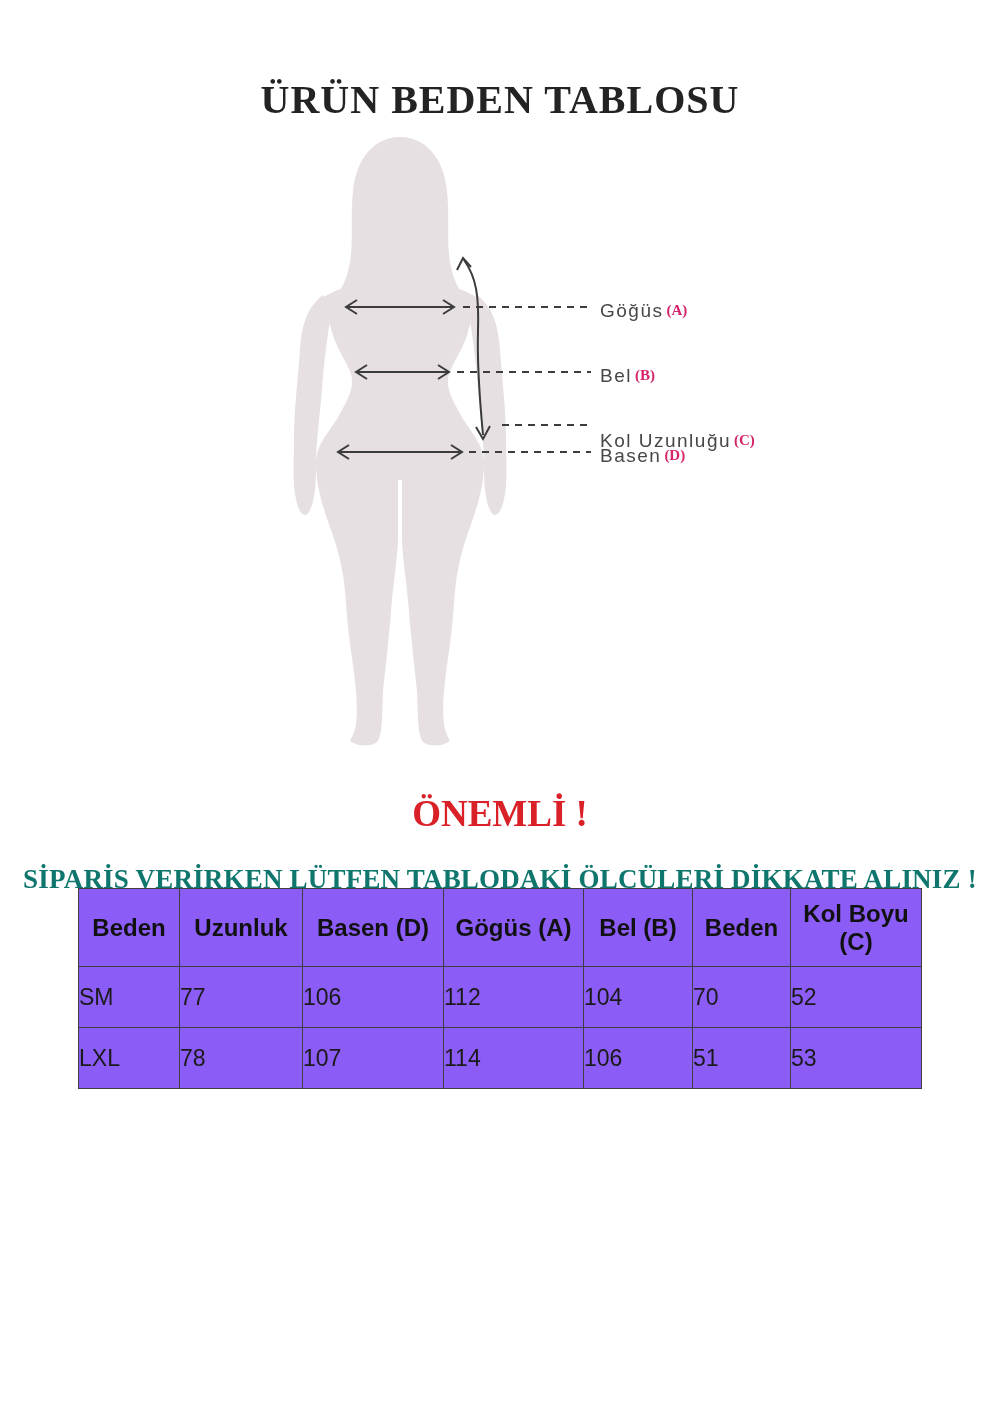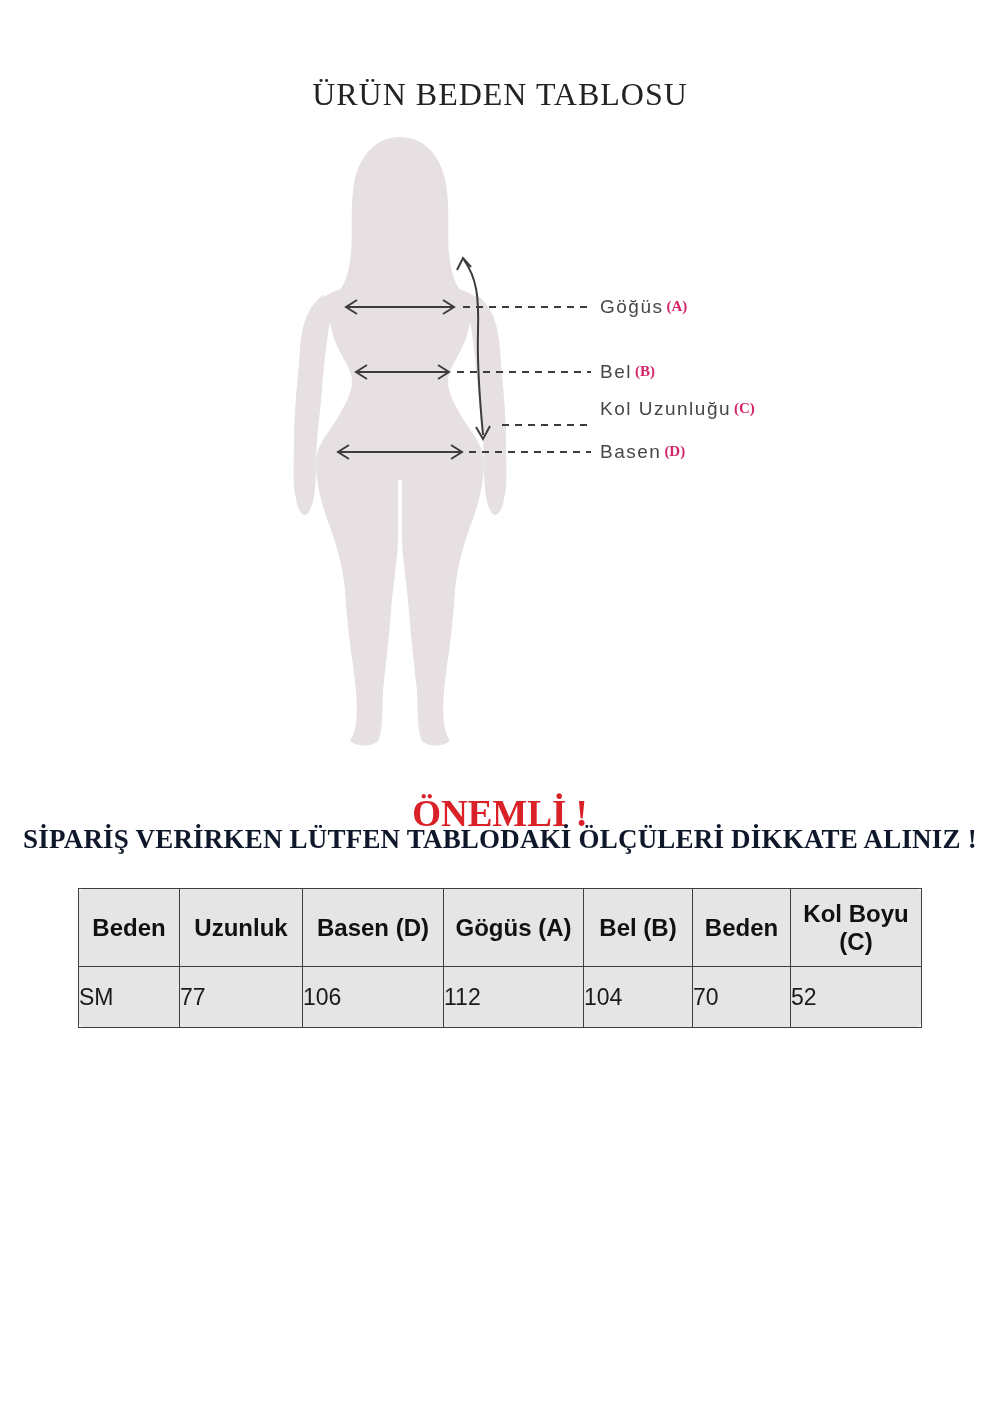--- a/index.html
+++ b/index.html
@@ -12,85 +12,84 @@
     background:#ffffff;
     font-family:"Liberation Sans", sans-serif;
     overflow:hidden;
   }
   .page-title {
     position:absolute;
     top:76px; left:0;
     width:100%;
     text-align:center;
     font-family:"Liberation Serif", serif;
-    font-size:32px;
-    font-weight:400;
+    font-size:40px;
+    font-weight:700;
     letter-spacing:1px;
     color:#232323;
   }
   .figure-wrap {
     position:absolute;
     left:250px; top:133px;
     width:460px; height:632px;
   }
   .figure-wrap svg { position:absolute; left:0; top:0; }
   .measure-label {
     position:absolute;
     left:350px;
     height:24px;
-    line-height:24px;
+    line-height:32px;
     font-size:19px;
     letter-spacing:1.5px;
     color:#47474a;
     white-space:nowrap;
   }
   .measure-label .marker {
     font-family:"Liberation Serif", serif;
     font-weight:700;
     font-size:15px;
     letter-spacing:0;
     margin-left:3px;
     position:relative;
     top:-2px;
     color:#d6246b;
   }
   .lbl-gogus { top:162px; }
   .lbl-bel   { top:227px; }
-  .lbl-kol   { top:264px; }
+  .lbl-kol   { top:292px; }
   .lbl-basen { top:307px; }
   .notice-heading {
     position:absolute;
     top:792px; left:0;
     width:100%;
     text-align:center;
     font-family:"Liberation Serif", serif;
     font-size:37px;
     font-weight:700;
     color:#da2128;
   }
   .notice-warning {
     position:absolute;
-    top:824px; left:0;
+    top:864px; left:0;
     width:100%;
     text-align:center;
     font-family:"Liberation Serif", serif;
     font-size:27px;
     font-weight:700;
     letter-spacing:0.2px;
-    color:#0f172a;
+    color:#0f766e;
     white-space:nowrap;
   }
   table.size-table {
     position:absolute;
     left:78px; top:888px;
     width:843px;
     border-collapse:collapse;
     table-layout:fixed;
-    background:#e5e5e5;
-    border-radius:8px;
+    background:#8b5cf6;
   }
   table.size-table, table.size-table td, table.size-table th {
     border:1.5px solid #3f3f3f;
   }
   table.size-table th {
     height:78px;
     font-size:24px;
     font-weight:700;
     color:#111111;
     text-align:center;
@@ -231,16 +230,25 @@
     <tbody>
       <tr>
         <td>SM</td>
         <td>77</td>
         <td>106</td>
         <td>112</td>
         <td>104</td>
         <td>70</td>
         <td>52</td>
       </tr>
+      <tr>
+        <td>LXL</td>
+        <td>78</td>
+        <td>107</td>
+        <td>114</td>
+        <td>106</td>
+        <td>51</td>
+        <td>53</td>
+      </tr>
     </tbody>
   </table>
 
 </div>
 
 </body></html>

